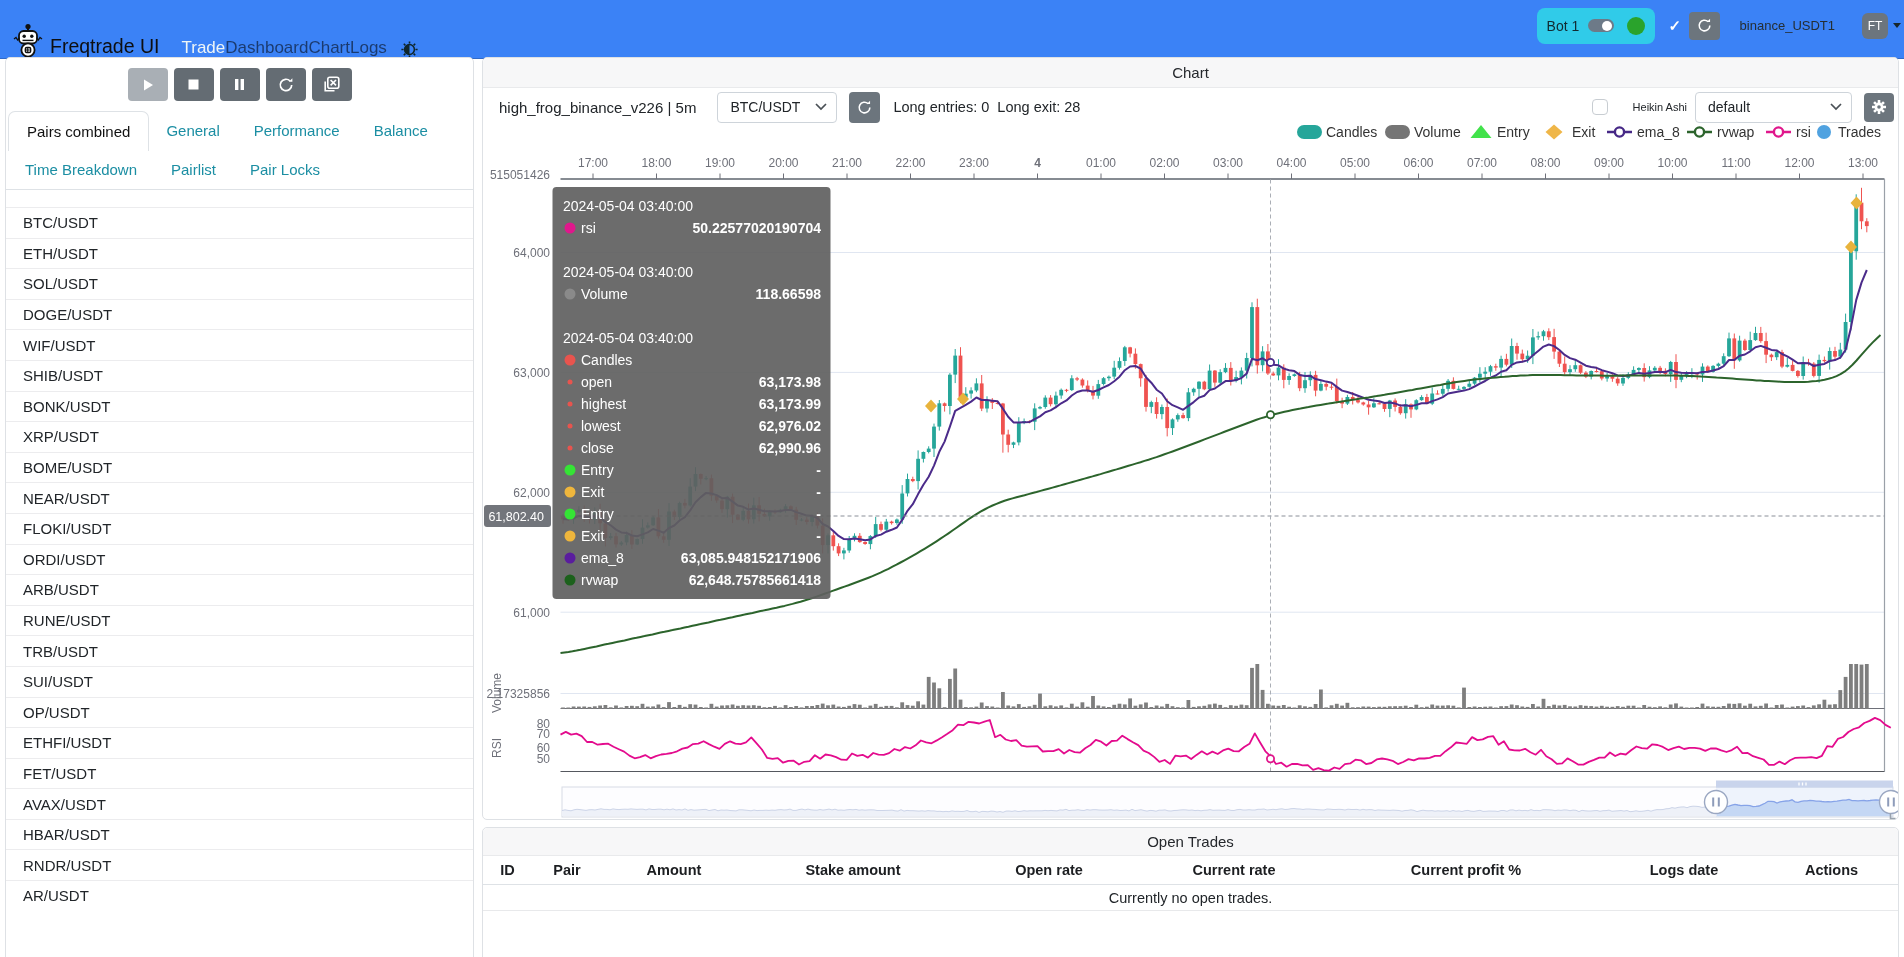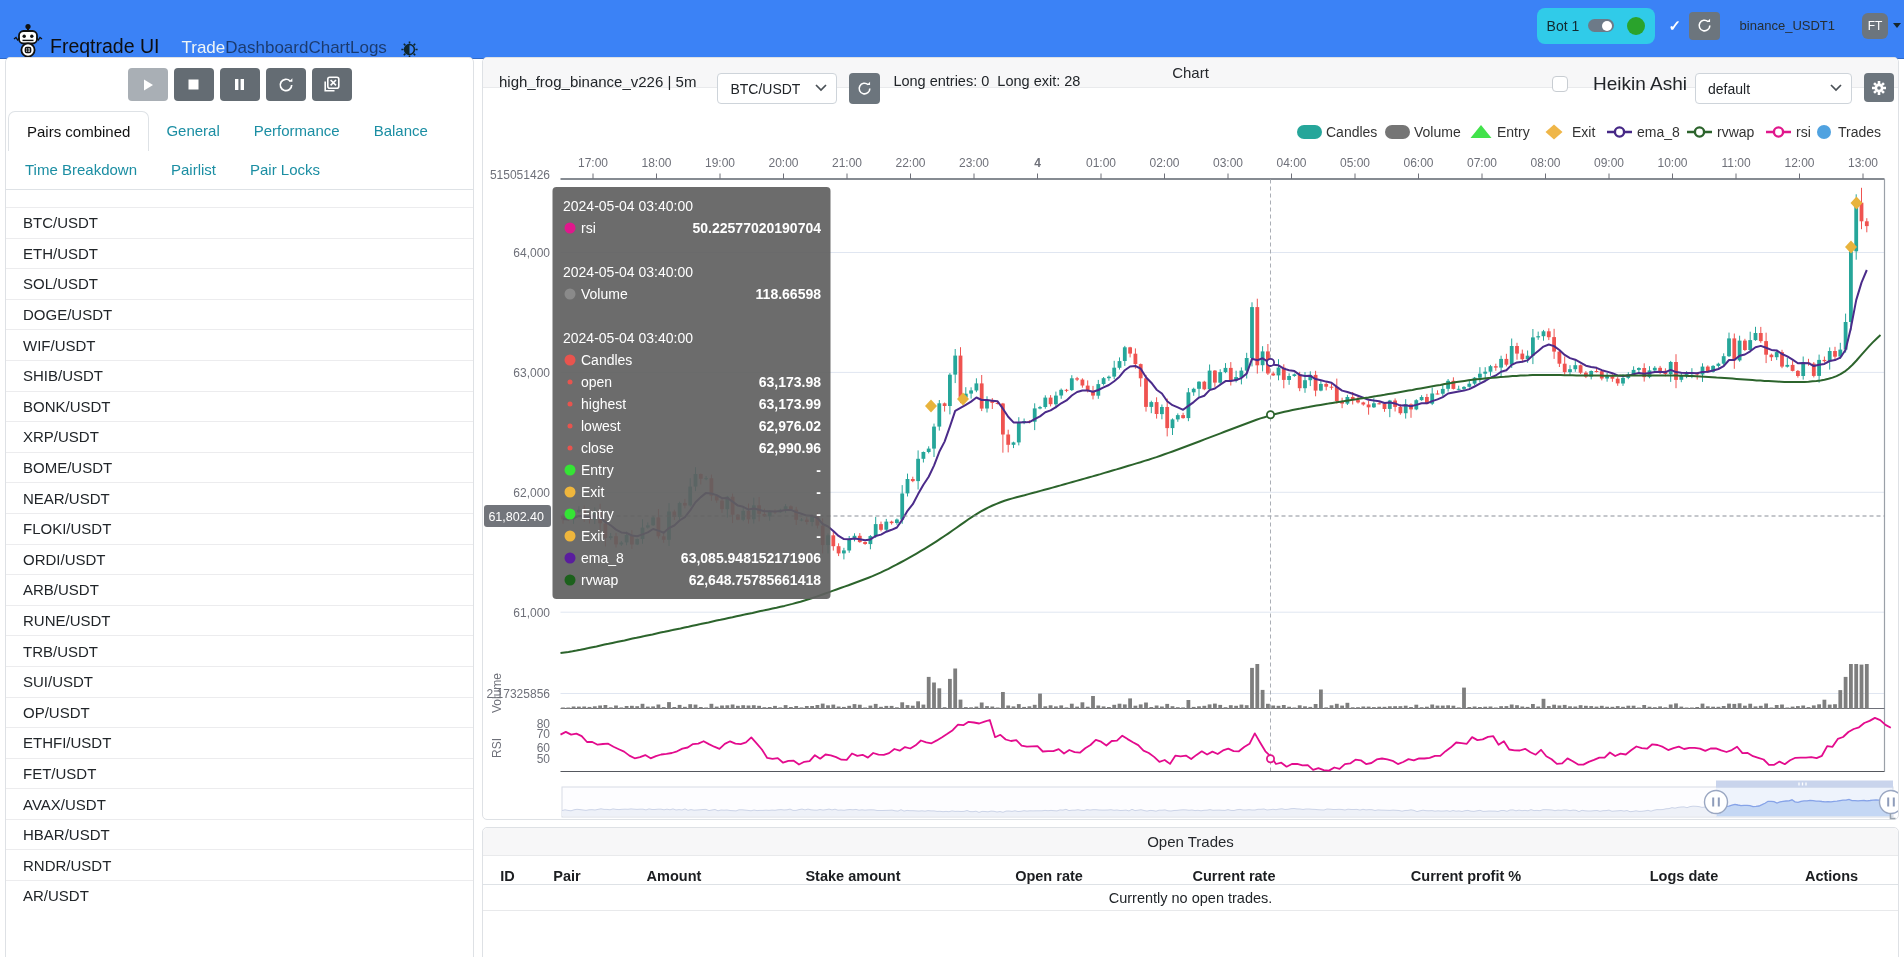--- a/index.html
+++ b/index.html
@@ -37,31 +37,31 @@
 .pbtn.dis{background:#a9afb5}
 .tabs{margin-top:10px;display:flex;flex-wrap:wrap;border-bottom:1px solid #dee2e6;
   padding:0 0 0 2px;font-size:15px}
 .tab{color:#1b8ea3;padding:11px 17px;white-space:nowrap}
 .tab.active{color:#111;background:#fff;border:1px solid #dee2e6;border-bottom:none;
   border-radius:7px 7px 0 0;margin-bottom:-1px;padding:11px 18px}
 .plist{margin-top:17px;list-style:none}
 .plist li{height:30.6px;border-top:1px solid #ececee;display:flex;align-items:center;
   padding-left:17px;font-size:15px;color:#212529}
 #chartcard{left:482px;top:57px;width:1417px;height:763px}
-.controls{position:absolute;left:0;top:15px;width:100%;height:36px;display:flex;}
+.controls{position:absolute;left:0;top:31px;width:100%;height:36px;display:flex;align-items:center}
 .stratname{font-size:15px;color:#212529;margin-left:16px}
 .sel{height:31px;border:1px solid #ced4da;border-radius:4px;background:#fff;display:flex;
   align-items:center;font-size:14px;color:#212529;position:relative;padding-left:12px}
 .sel svg{position:absolute;right:9px;top:10px}
 .longs{font-size:14.5px;color:#212529;margin-left:13px}
 .hk{display:flex;align-items:center;position:absolute;right:211px}
 .hkbox{width:16px;height:16px;border:1px solid #c8cdd2;border-radius:4px;background:#fff}
-.hklab{font-size:19px;color:#212529;margin-left:25px}
+.hklab{font-size:11px;color:#212529;margin-left:25px}
 #trcard{left:482px;top:827px;width:1417px;height:140px}
-.thdr{display:flex;height:29px;align-items:flex-end;border-bottom:1px solid #dee2e6;
+.thdr{display:flex;height:29px;align-items:center;border-bottom:1px solid #dee2e6;
   font-size:14.5px;font-weight:700;color:#1c1e21}
 .thdr div{text-align:center}
 .notrades{height:26px;display:flex;align-items:center;justify-content:center;
   font-size:14.5px;color:#212529;border-bottom:1px solid #e8e9eb}
 </style>
 </head>
 <body>
 <div class="nav">
   <svg width="30" height="36" viewBox="0 0 30 36" style="margin-left:13px">
     <circle cx="15" cy="4.5" r="2.6" fill="#101112"></circle>

